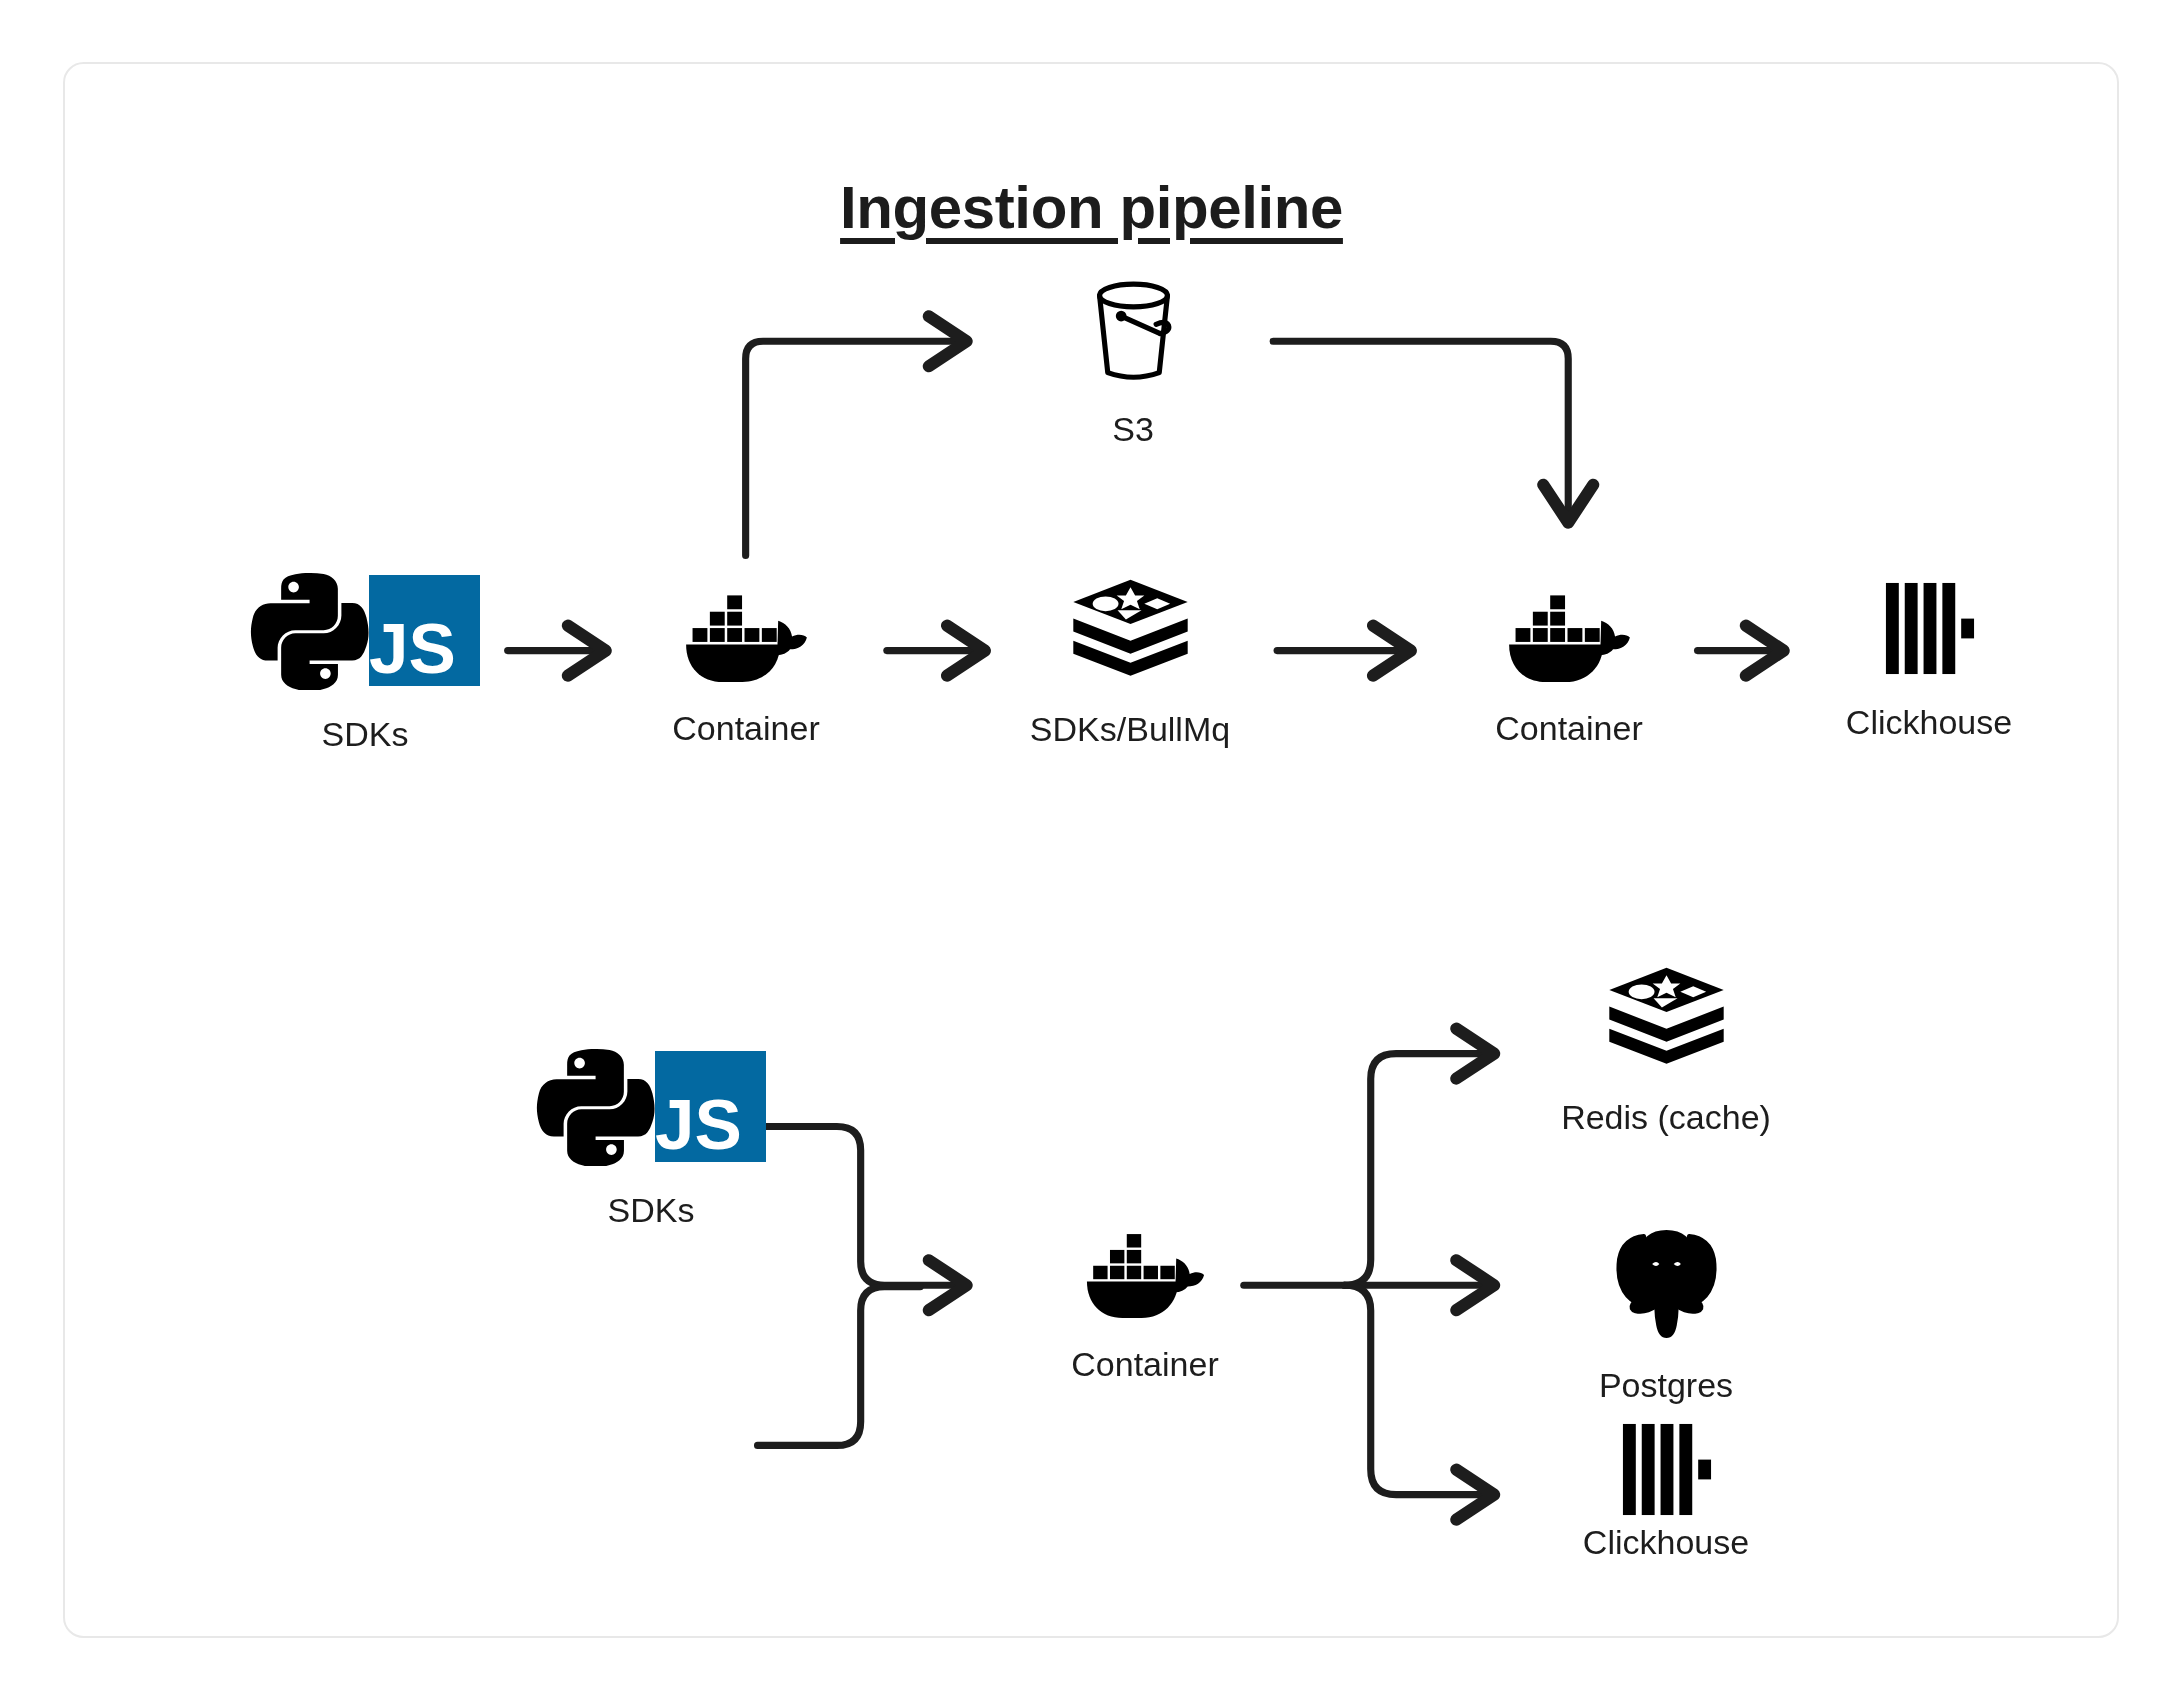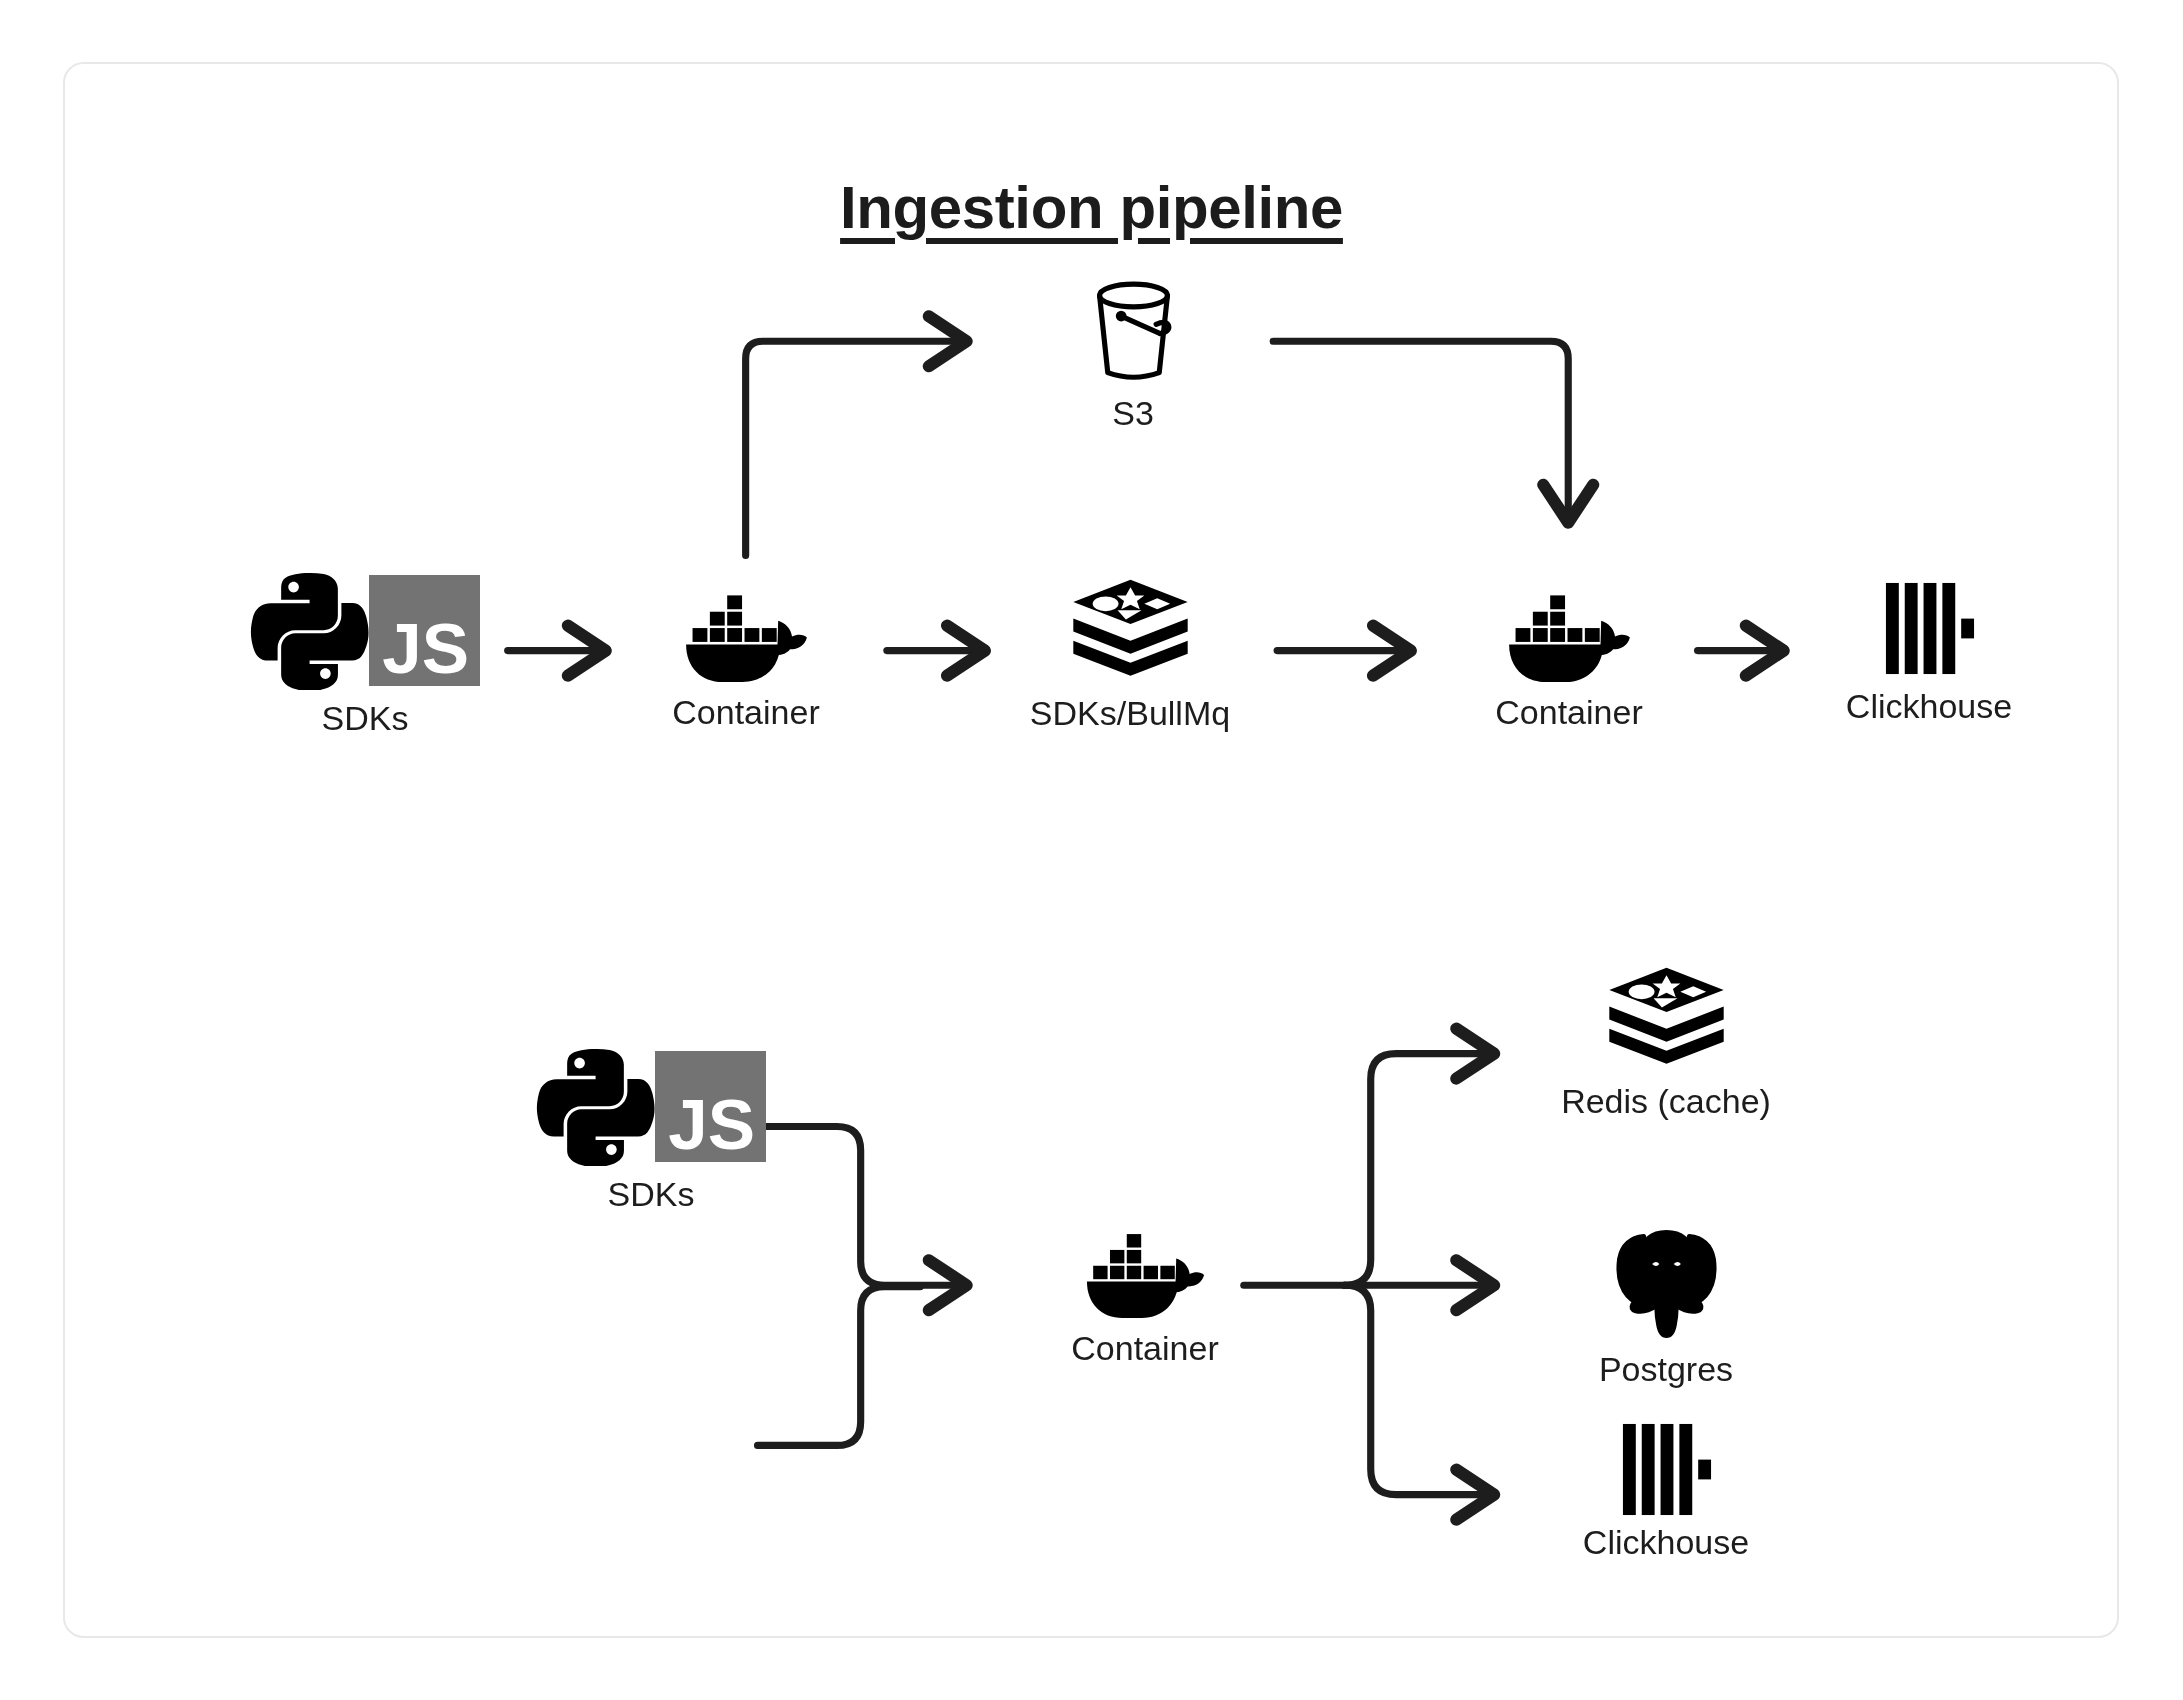--- a/index.html
+++ b/index.html
@@ -39,35 +39,34 @@
   .node {
     position: absolute;
     display: flex;
     flex-direction: column;
     align-items: center;
     width: 270px;
     margin-left: -135px;
   }
   .node .icon { display: flex; align-items: flex-end; justify-content: center; }
   .node .label {
-    margin-top: 11px;
+    margin-top: 27px;
     font-size: 34px;
     color: #1d1d1d;
     white-space: nowrap;
     line-height: 1.05;
   }
   .node.lbl-tight .label { margin-top: 6.3px; }
 
   
   .sdk-combo { display: flex; align-items: center; gap: 0px; }
   .js-box {
-    background: #737373;
+    background: #0369a1;
     display: flex;
     align-items: flex-end;
-    justify-content: flex-end;
     color: #fff;
     font-weight: bold;
     font-family: "Liberation Sans", sans-serif;
   }
 </style>
 </head>
 <body>
 
 <div id="card"></div>
 

